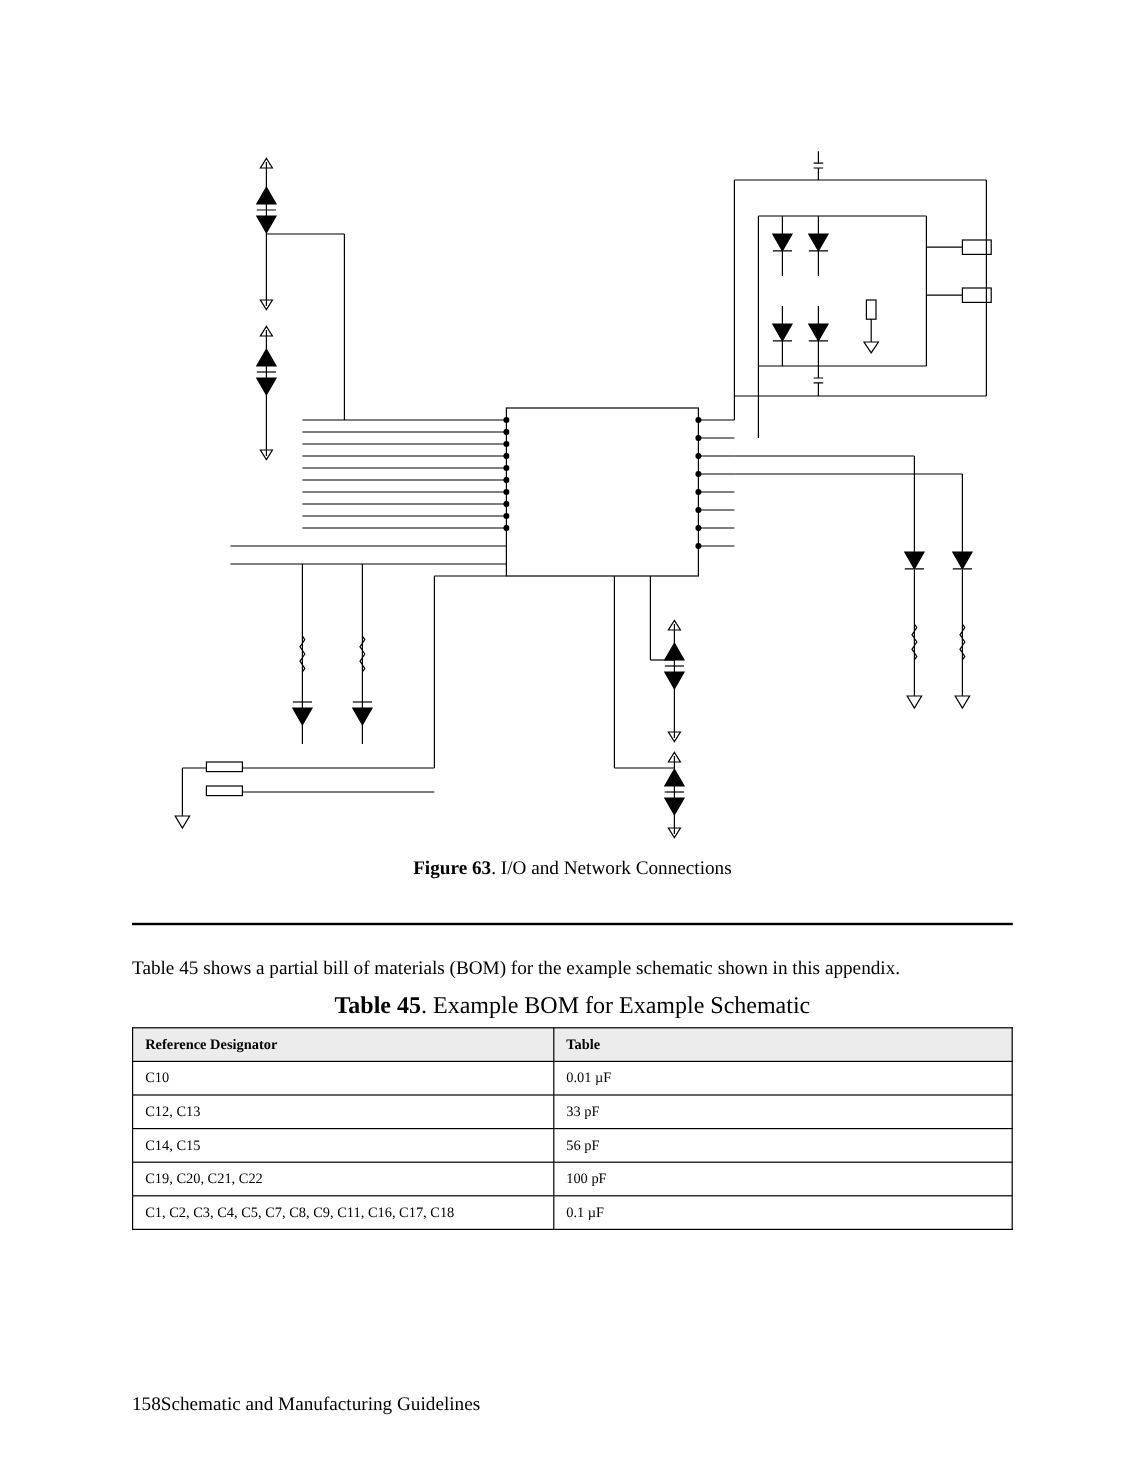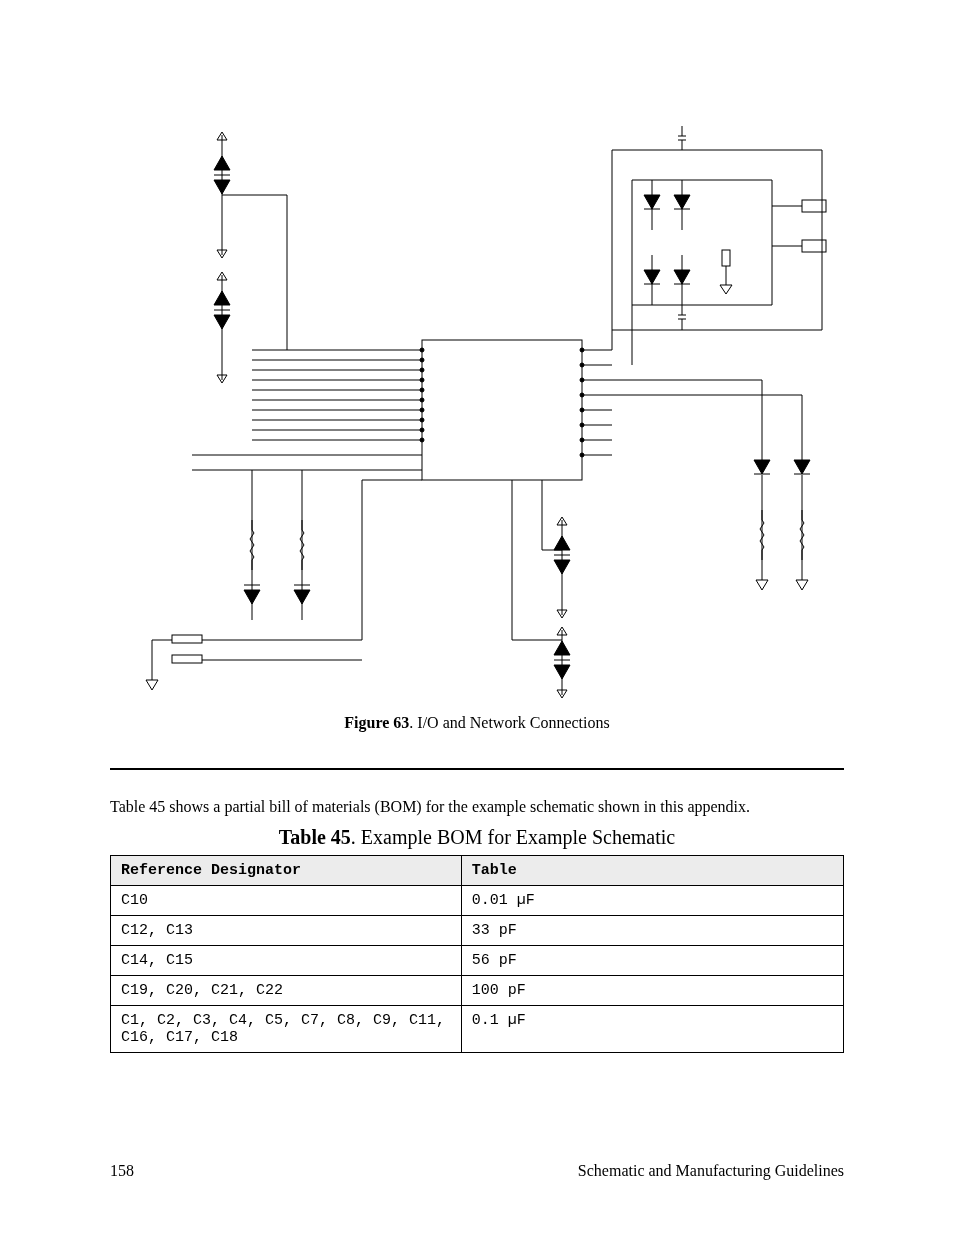--- a/index.html
+++ b/index.html
@@ -45,44 +45,42 @@
     text-align: center;
     font-size: 20px;
     margin: 8px 0 6px 0;
   }
   .table-caption .tabnum {
     font-weight: bold;
   }
   table.bom {
     border-collapse: collapse;
     width: 100%;
-    font-size: 15px;
+    font-size: 12px;
     table-layout: fixed;
-    font-family: Liberation Mono, monospace;
   }
   table.bom th, table.bom td {
     border: 1px solid #000;
     padding: 6px 10px;
     text-align: left;
     vertical-align: top;
   }
   table.bom th:first-child,
   table.bom td:first-child { width: 45%; }
   table.bom th {
     background: #ececec;
     font-weight: bold;
   }
   .footer {
     position: absolute;
     left: 110px;
     right: 110px;
     bottom: 55px;
     font-size: 16px;
     display: flex;
-    justify-content: space-between;
   }
 </style>
 </head>
 <body>
 
 <div class="page">
 
   <div class="figure-wrap">
     
     <svg width="710" height="620" viewBox="0 0 710 620" xmlns="http://www.w3.org/2000/svg">

